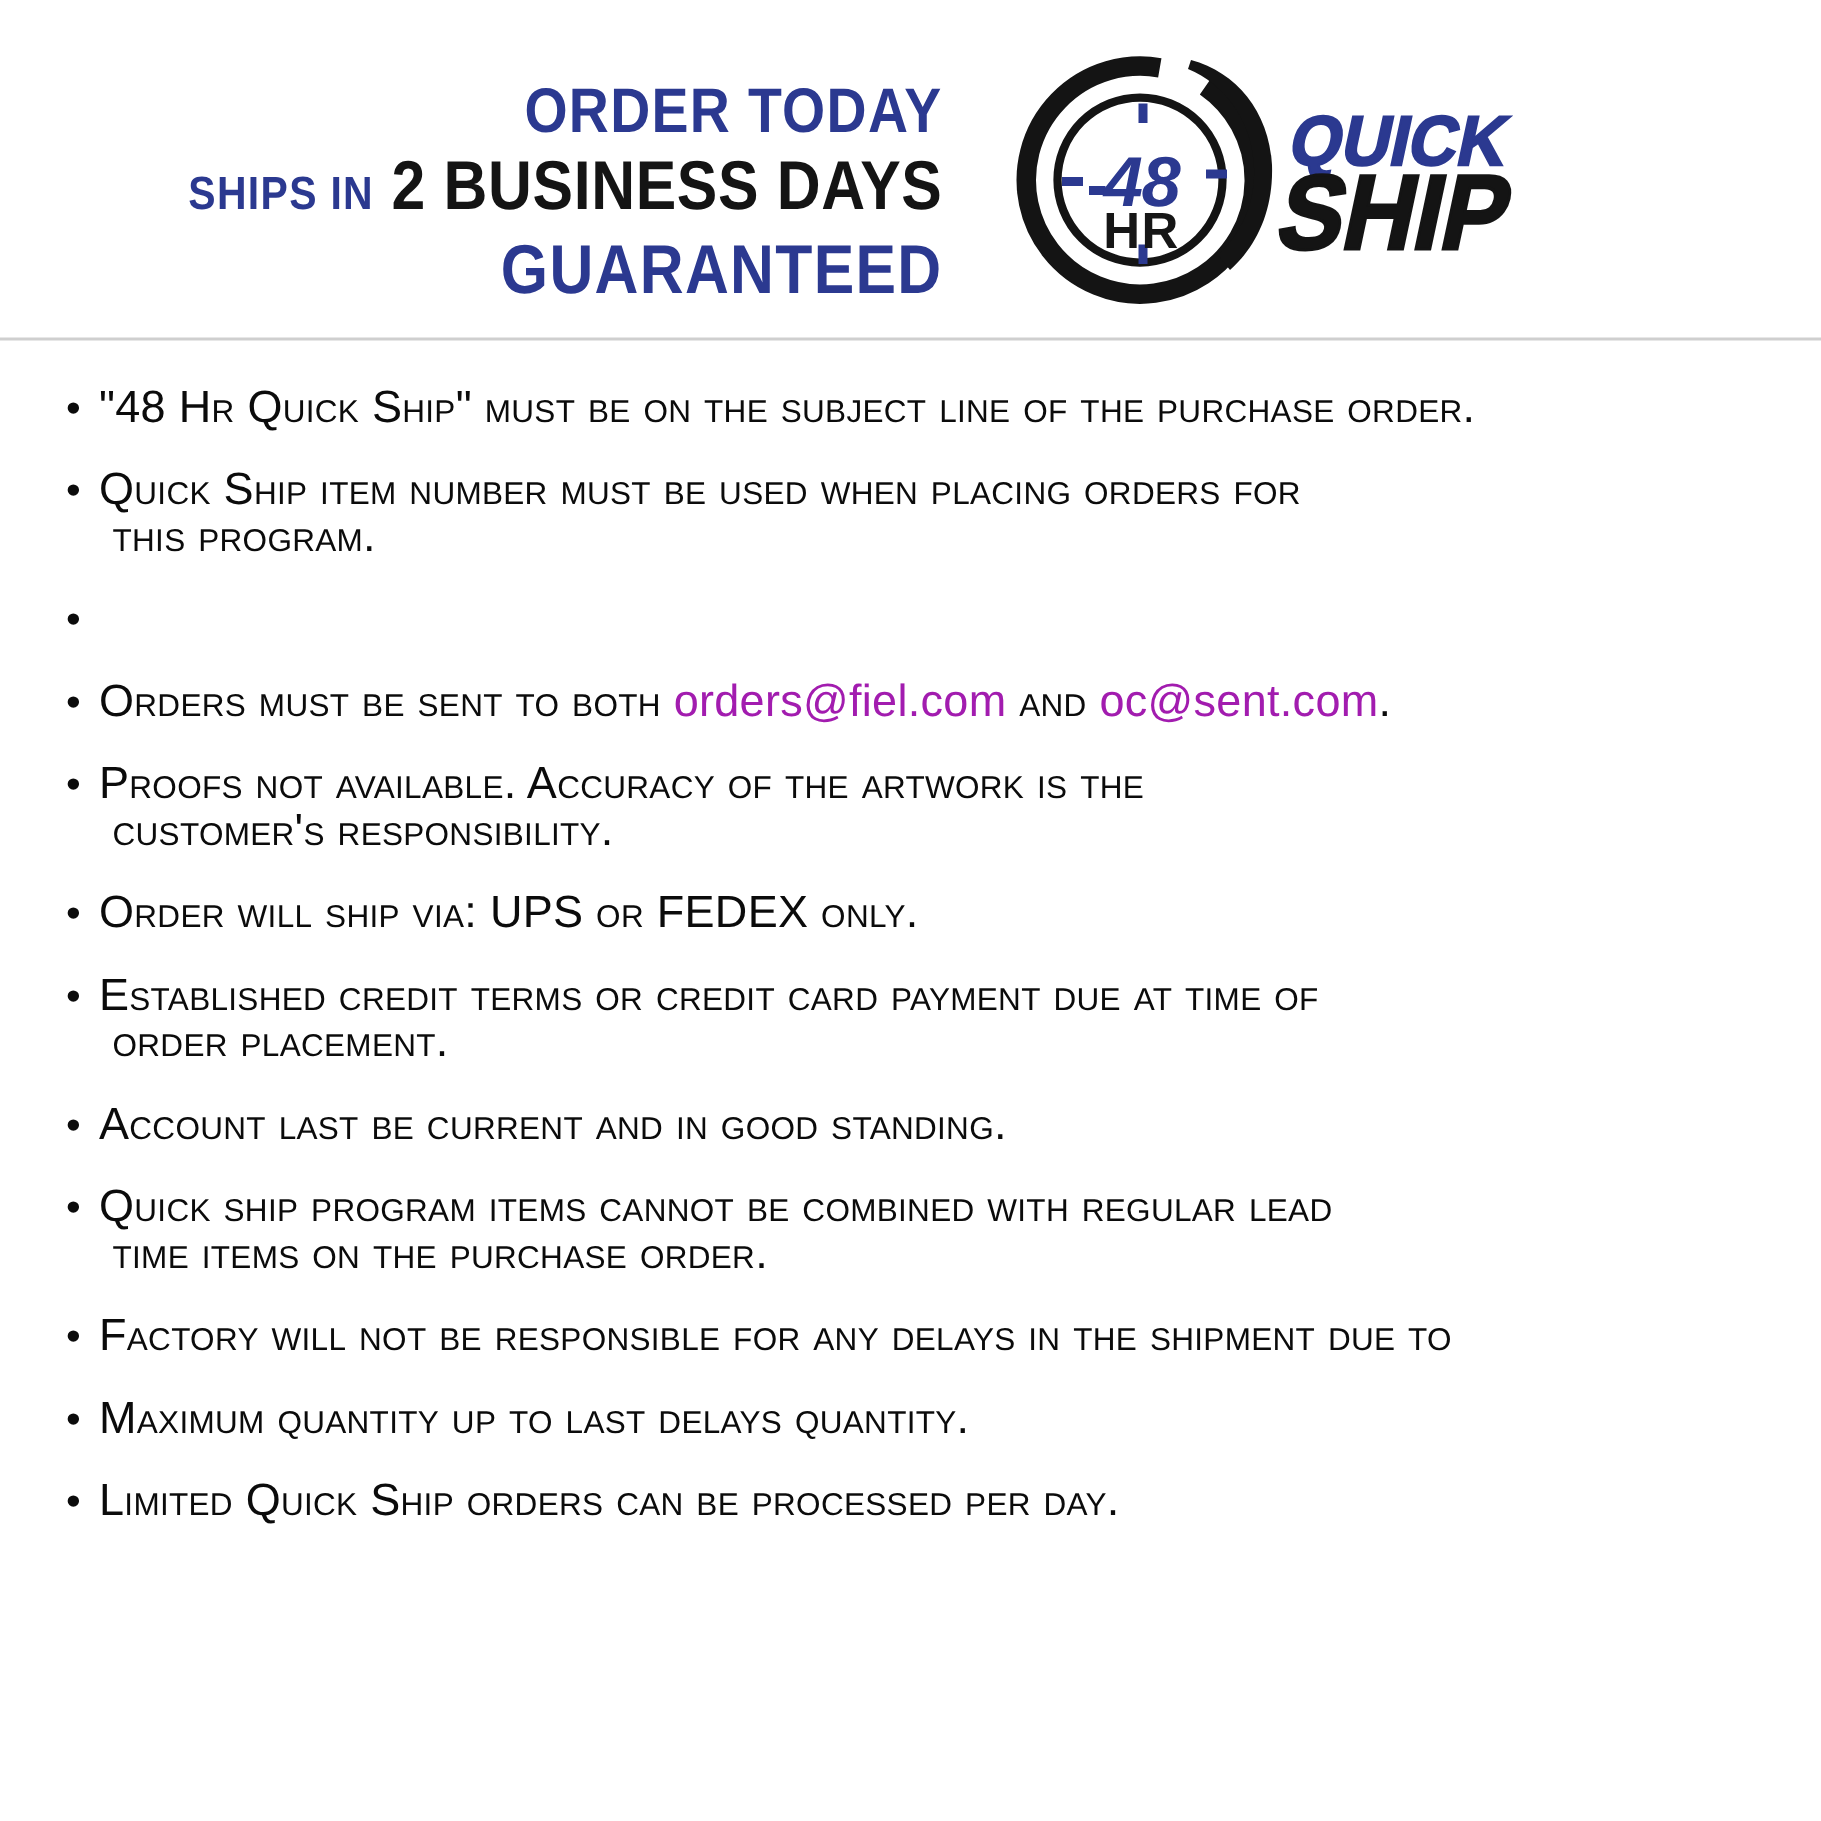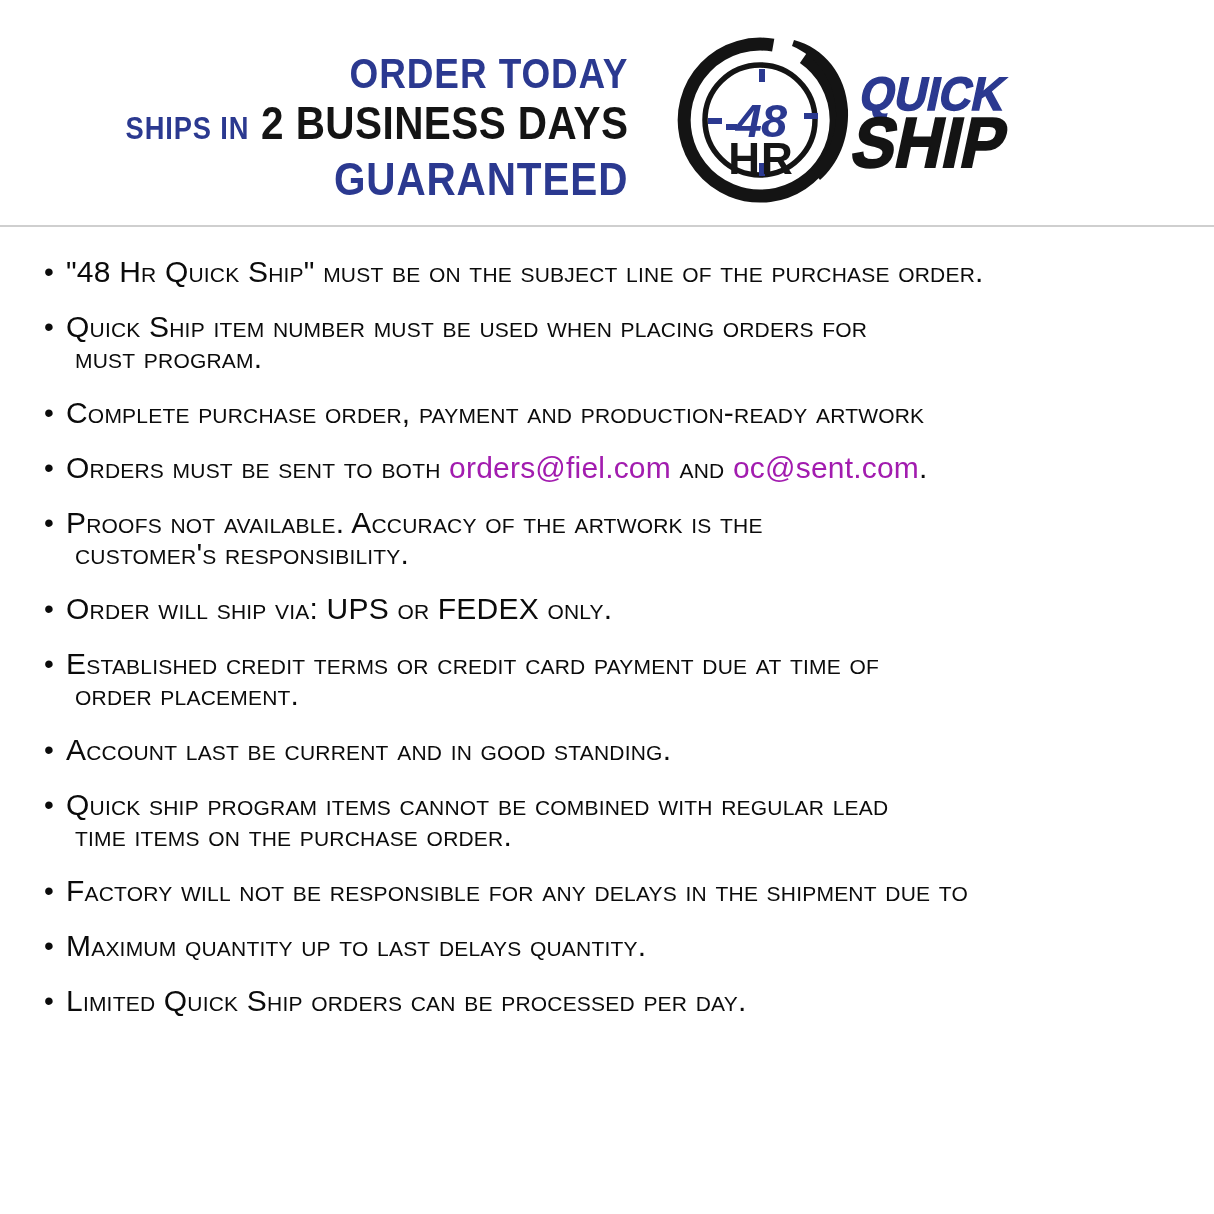--- a/index.html
+++ b/index.html
@@ -32,21 +32,21 @@
   .logo {
     position: absolute;
     left: 664px; top: 18px;
     width: 210px; height: 210px;
   }
   .logo-num, .logo-hr {
     position: absolute; left: 0; width: 194px;
     text-align: center; font-weight: bold; line-height: 1;
   }
   .logo-num { top: 79px; font-size: 47px; color: #2b3990; letter-spacing: -1px; font-style: italic; }
-  .logo-hr  { top: 119px; font-size: 44px; color: #161616; letter-spacing: 1px; }
+  .logo-hr  { top: 119px; font-size: 34px; color: #161616; letter-spacing: 1px; }
 
   .logo-quick, .logo-ship {
     position: absolute;
     font-weight: bold;
     white-space: nowrap;
     transform-origin: left bottom;
   }
   .logo-quick {
     left: 856px; top: 70px;
     font-size: 47px; line-height: 48px;
@@ -133,28 +133,27 @@
     <span class="dot">•</span>
     <span class="lines">
       <span class="line">"48 Hr Quick Ship" must be on the subject line of the purchase order.</span>
     </span>
   </div>
 
   <div class="item">
     <span class="dot">•</span>
     <span class="lines">
       <span class="line">Quick Ship item number must be used when placing orders for</span>
-      <span class="line cont">must program.</span>
-    </span>
-  </div>
-
-  <div class="item">
-    <span class="dot">•</span>
-    <span class="lines">
-      <span class="line">Complete purchase order, payment and production-ready artwork</span>
+      <span class="line cont">this program.</span>
+    </span>
+  </div>
+
+  <div class="item">
+    <span class="dot">•</span>
+    <span class="lines">
     </span>
   </div>
 
   <div class="item">
     <span class="dot">•</span>
     <span class="lines">
       <span class="line"><span>Orders must be sent to both </span><a class="email">orders@fiel.com</a><span> and </span><a class="email">oc@sent.com</a><span>.</span></span>
     </span>
   </div>
 

